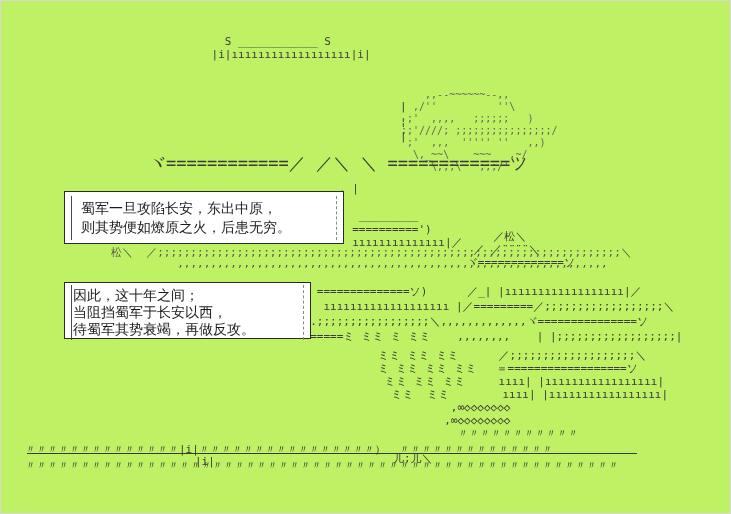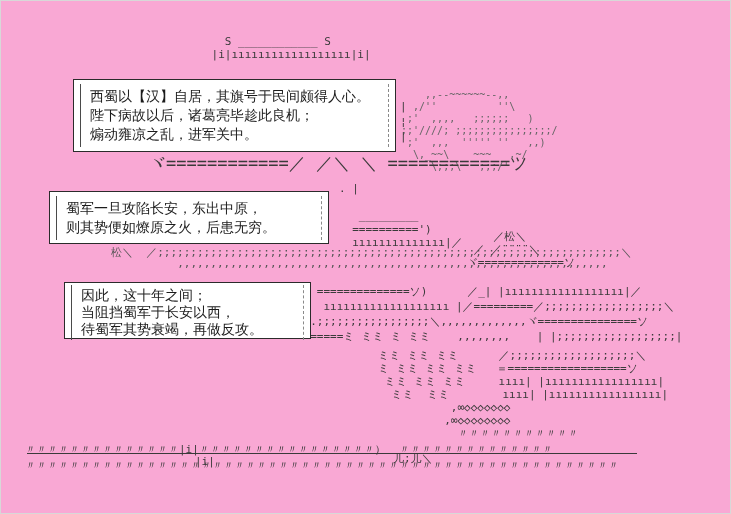--- a/index.html
+++ b/index.html
@@ -1,34 +1,34 @@
 <!DOCTYPE html>
 <html><head>
 <meta charset="utf-8">
 <style>
   html,body{margin:0;padding:0;background:#f4f4f4;}
   #canvas{
-    position:relative;width:731px;height:514px;background:#f9a8d4;
+    position:relative;width:731px;height:514px;background:#bef264;
     border:1px solid #d8d8d8;box-sizing:border-box;overflow:hidden;
     font-family:"DejaVu Sans",sans-serif;
   }
   .aa{
     position:absolute;margin:0;white-space:pre;
     font-family:"DejaVu Sans Mono",monospace;
     font-size:11px;line-height:13px;color:#3a3a3a;
   }
   .dbox{
     position:absolute;background:#ffffff;border:1px solid #2b2b2b;box-sizing:border-box;
   }
   .dbox .inner{
     margin:4px 6px;border-left:1px solid #4a4a4a;border-right:1px dashed #8a8a8a;
     padding:3px 9px;white-space:pre-line;
     font-family:"DejaVu Sans",sans-serif;font-size:14px;line-height:19px;color:#1c1c1c;
   }
-  .dbox.compact .inner{margin:2px 6px;padding:2px 9px;line-height:17px;}
+  .dbox.compact .inner{margin:2px 6px;padding:2px 1px;line-height:17px;}
   #ground-line{position:absolute;left:26px;top:452px;width:610px;border-top:1px solid #3a3a3a;}
 </style>
 </head>
 <body>
 
 <div id="canvas">
 
   <pre class="aa" style="left:204px;top:34px;">   S ____________ S
  |i|ıııııııııııııııııı|i|</pre>
 
@@ -72,27 +72,22 @@
            ,∞◇◇◇◇◇◇◇
           ,∞◇◇◇◇◇◇◇◇
             〃〃〃〃〃〃〃〃〃〃〃</pre>
 
   <pre class="aa" style="left:24px;top:442px;">〃〃〃〃〃〃〃〃〃〃〃〃〃〃|i|〃〃〃〃〃〃〃〃〃〃〃〃〃〃〃〃）  〃〃〃〃〃〃〃〃〃〃〃〃〃〃</pre>
   <div id="ground-line"></div>
   <pre class="aa" style="left:194px;top:454px;">|i|</pre>
   <pre class="aa" style="left:392px;top:451px;">儿;儿＼</pre>
   <pre class="aa" style="left:24px;top:458px;">〃〃〃〃〃〃〃〃〃〃〃〃〃〃〃〃〃〃〃〃〃〃〃〃〃〃〃〃〃〃〃〃〃〃〃〃〃〃〃〃〃〃〃〃〃〃〃〃〃〃〃〃〃〃</pre>
 
-  <div class="dbox" style="left:72px;top:78px;width:323px;height:73px;">
-    <div class="inner">西蜀以【汉】自居，其旗号于民间颇得人心。
-陛下病故以后，诸葛亮毕趁此良机；
-煽动雍凉之乱，进军关中。</div>
-  </div>
 
-  <div class="dbox" style="left:48px;top:190px;width:280px;height:53px;">
+  <div class="dbox" style="left:63px;top:190px;width:280px;height:53px;">
     <div class="inner">蜀军一旦攻陷长安，东出中原，
 则其势便如燎原之火，后患无穷。</div>
   </div>
 
   <div class="dbox compact" style="left:63px;top:281px;width:247px;height:57px;">
     <div class="inner">因此，这十年之间；
 当阻挡蜀军于长安以西，
 待蜀军其势衰竭，再做反攻。</div>
   </div>
 

